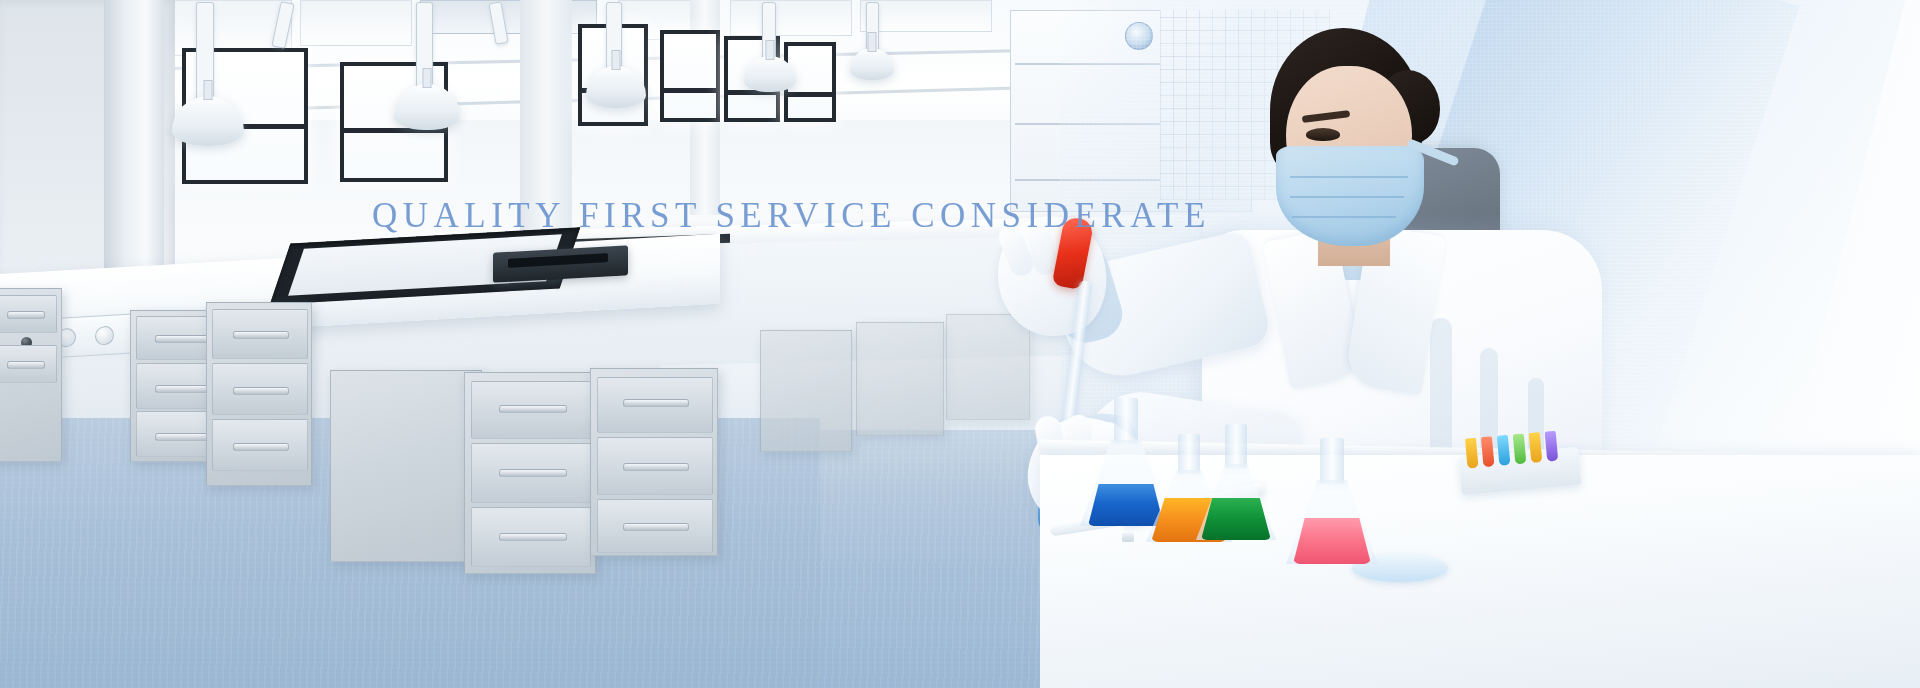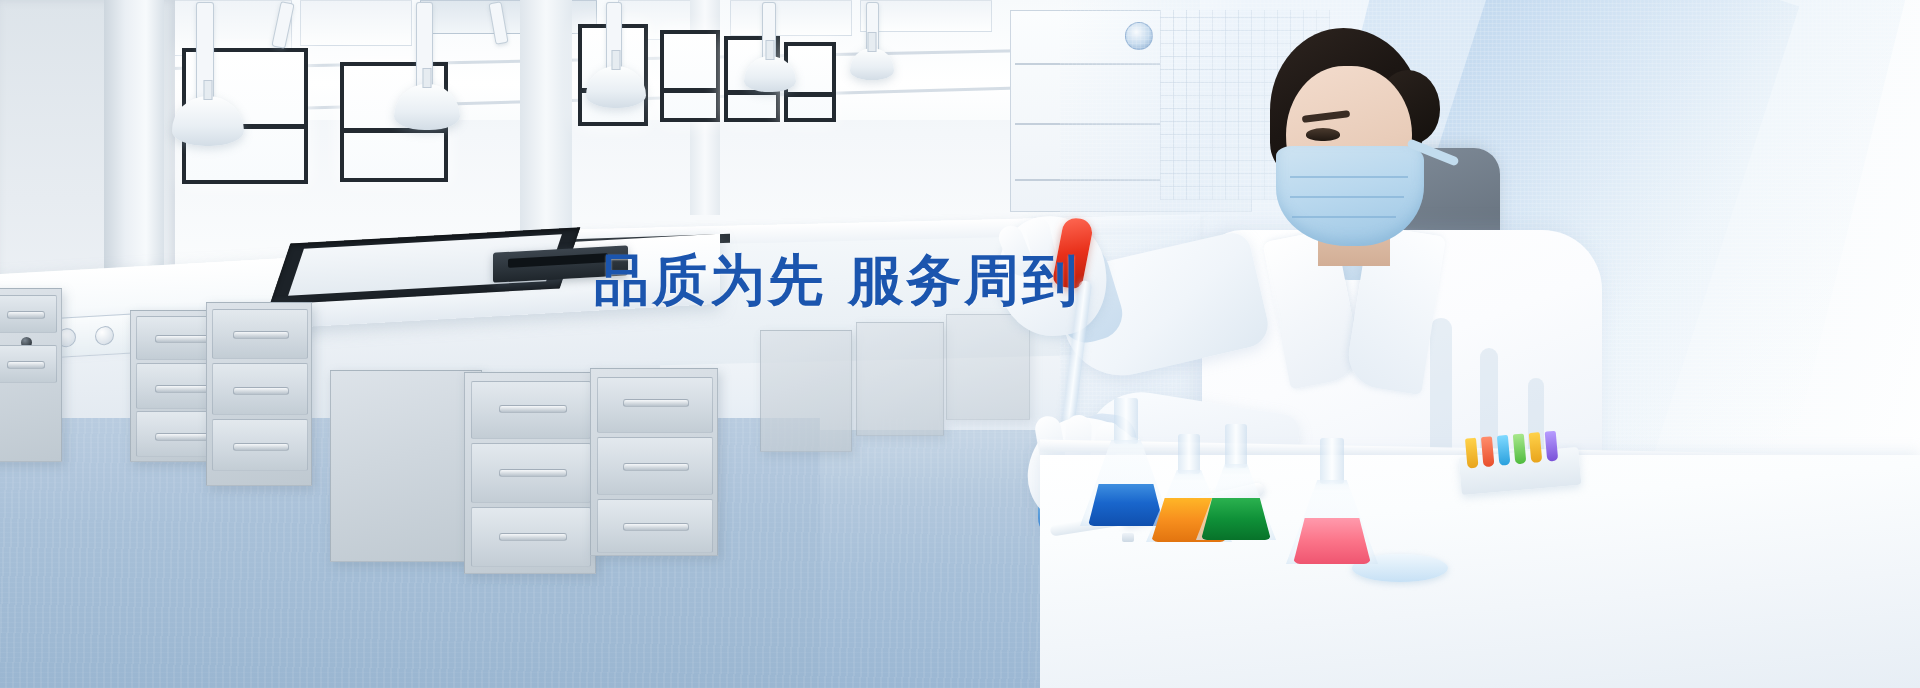--- a/index.html
+++ b/index.html
@@ -794,16 +794,16 @@
   <div class="layer" id="rack">
     <div class="tube" style="left:8px;top:-18px;background:linear-gradient(180deg,#ffd24a,#e8a41c);"></div>
     <div class="tube" style="left:24px;top:-18px;background:linear-gradient(180deg,#ff8c6b,#e84f2c);"></div>
     <div class="tube" style="left:40px;top:-18px;background:linear-gradient(180deg,#7fd9ff,#2aa0dd);"></div>
     <div class="tube" style="left:56px;top:-18px;background:linear-gradient(180deg,#a8e88c,#4fbb3e);"></div>
     <div class="tube" style="left:72px;top:-18px;background:linear-gradient(180deg,#ffd24a,#e8a41c);"></div>
     <div class="tube" style="left:88px;top:-18px;background:linear-gradient(180deg,#b79cff,#7a52d8);"></div>
   </div>
 
   <div class="layer" id="copy">
-    <div id="headline">品质为先 服务周到</div>
+    <div id="eyebrow">QUALITY FIRST SERVICE CONSIDERATE</div>
   </div>
 
 </div>
 
 </body></html>

